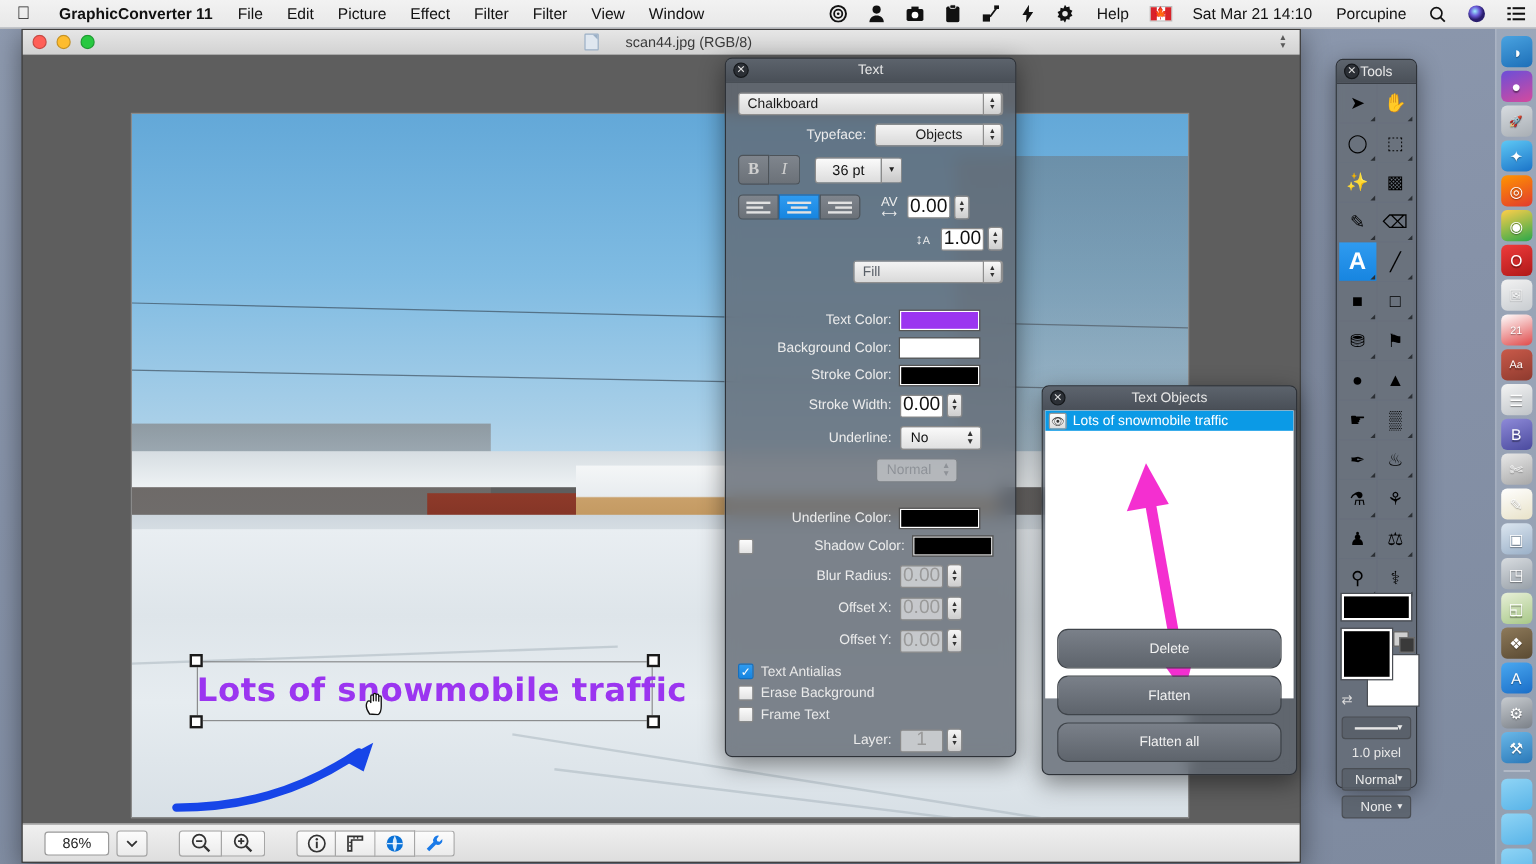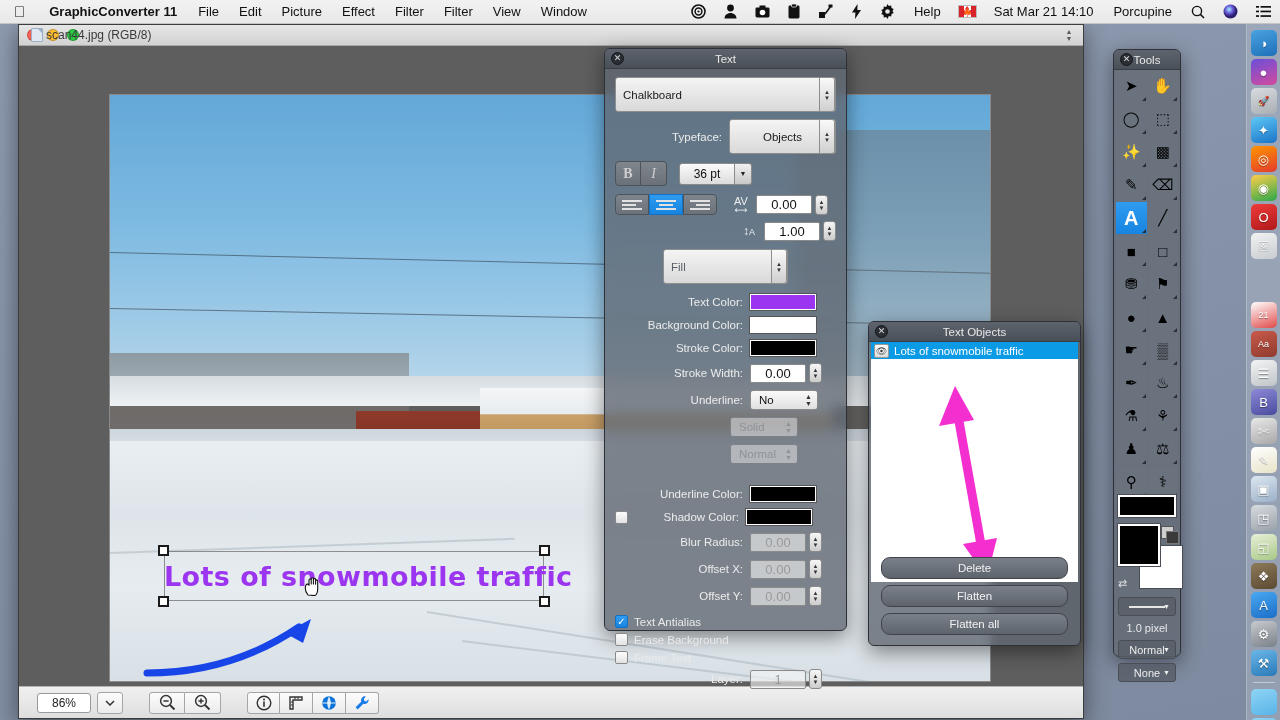--- a/index.html
+++ b/index.html
@@ -55,21 +55,21 @@
     height: 21px; background: linear-gradient(180deg,#e6e6e6,#d2d2d2);
     border-bottom: 1px solid #a8a8a8; display: flex; align-items: center;
     position: relative;
   }
   .lights { display: flex; gap: 8px; padding-left: 8px; }
   .light { width: 12px; height: 12px; border-radius: 50%; border: 1px solid rgba(0,0,0,.22); }
   .l-red { background: #ff5f57; } .l-yel { background: #febc2e; } .l-grn { background: #28c840; }
   .titletext {
     position: absolute; left: 12px; right: 0; text-align: center;
     font-size: 12px; color: #3a3a3a; display: flex;
-    align-items: center; justify-content: flex-start; gap: 3px;
+    align-items: center; justify-content: center; gap: 22px;
   }
   .docicon {
     width: 12px; height: 14px; background: #dfe7f0; border: 1px solid #9bb0c6;
     border-radius: 1px; position: relative;
   }
   .docicon::after {
     content: ""; position: absolute; right: 0; top: 0;
     border-left: 4px solid transparent; border-top: 4px solid #9bb0c6;
   }
   .tb-chev {
@@ -193,21 +193,21 @@
     position: relative; z-index: 2;
   }
 
   
   #textdialog { left: 604px; top: 48px; width: 243px; height: 583px; }
   .td-body { padding: 8px 10px 0; color: #e9e9e9; font-size: 11.5px; }
   .row { display: flex; align-items: center; margin-bottom: 7px; }
   .lbl { text-align: right; padding-right: 7px; color: #ececec; }
   .combo {
     background: linear-gradient(180deg,#f4f4f4,#d9d9d9); border: 1px solid #8e8e8e;
-    border-radius: 3px; height: 35px; display: flex; align-items: center;
+    border-radius: 3px; height: 19px; display: flex; align-items: center;
     font-size: 11.5px; color: #1a1a1a; position: relative; padding-left: 7px;
   }
   .combo .stepper {
     position: absolute; right: 0; top: -1px; bottom: -1px; width: 16px;
     background: linear-gradient(180deg,#fafafa,#cfcfcf); border: 1px solid #8e8e8e;
     border-radius: 0 3px 3px 0; display: flex; flex-direction: column;
     align-items: center; justify-content: center; font-size: 6px; color: #333; line-height: 6px;
   }
   .wide { width: 100%; }
   .bi-row { display: flex; align-items: center; gap: 0; margin-bottom: 8px; }
@@ -232,22 +232,22 @@
   .alignbtn {
     width: 34px; height: 21px; background: linear-gradient(180deg,#7f858d,#6b7178);
     border: 1px solid #4d5359; display: flex; flex-direction: column;
     align-items: center; justify-content: center; gap: 2px;
   }
   .alignbtn.first { border-radius: 4px 0 0 4px; }
   .alignbtn.last { border-radius: 0 4px 4px 0; }
   .alignbtn.on { background: linear-gradient(180deg,#2f9bf0,#1785e0); border-color: #1470c0; }
   .aline { height: 2px; background: #e2e2e2; }
   .numfield {
-    width: 56px; height: 19px; background: #fff; border: 1px solid #8a8a8a;
-    border-radius: 2px; font-size: 13px; color: #111;
+    width: 36px; height: 19px; background: #fff; border: 1px solid #8a8a8a;
+    border-radius: 2px; font-size: 16px; color: #111;
     display: flex; align-items: center; justify-content: center;
   }
   .numfield.dis { background: rgba(245,245,245,.62); color: #9a9a9a; }
   .vstep {
     width: 13px; height: 20px; margin-left: 3px;
     background: linear-gradient(180deg,#f6f6f6,#cdcdcd); border: 1px solid #8a8a8a;
     border-radius: 3px; display: flex; flex-direction: column;
     align-items: center; justify-content: center; font-size: 6px; color: #333; line-height: 6px;
   }
   .swatch { width: 66px; height: 16px; border: 1px solid #fff; outline: 1px solid #555; }
@@ -280,21 +280,21 @@
     height: 17px; display: flex; align-items: center; gap: 5px;
     background: #0b9ae6; color: #fff; font-size: 11.5px; padding-left: 3px;
   }
   .to-eye {
     width: 15px; height: 14px; background: linear-gradient(180deg,#fdfdfd,#dcdcdc);
     border: 1px solid #999; border-radius: 2px; display: flex;
     align-items: center; justify-content: center; font-size: 9px; color: #333;
   }
   .to-btns { position: absolute; left: 0; right: 0; bottom: 4px; padding: 0 12px; }
   .pbtn {
-    height: 22px; margin-bottom: 6px; border-radius: 9px;
+    height: 33px; margin-bottom: 6px; border-radius: 9px;
     background: linear-gradient(180deg,#7a8089,#5e646c); border: 1px solid #3f444a;
     color: #f2f2f2; font-size: 11.5px; display: flex;
     align-items: center; justify-content: center; text-align: right;
   }
   .magenta-arrow { position: absolute; left: 60px; top: 36px; width: 110px; height: 205px; }
 
   
   #tools { left: 1113px; top: 49px; width: 68px; height: 608px; }
   .tools-grid {
     position: absolute; top: 20px; left: 2px; right: 2px;
@@ -643,21 +643,21 @@
 
       <div class="row" style="margin-bottom:8px;justify-content:flex-end">
         <div style="width:30px;text-align:center;color:#ededed;font-size:12px;line-height:12px">↕<span style="font-size:9px">A</span></div>
         <div class="numfield">1.00</div>
         <div class="vstep">
             <span>▲</span>
             <span>▼</span>
           </div>
       </div>
 
-      <div class="row" style="justify-content:center;margin-bottom:10px">
+      <div class="row" style="justify-content:flex-end;margin-bottom:23px">
         <div class="combo" style="width:125px;color:#5a6068">
           <span>Fill</span>
           <span class="stepper">
               <span>▲</span>
               <span>▼</span>
             </span>
         </div>
       </div>
 
       <div class="row">
@@ -683,45 +683,36 @@
       <div class="row">
         <div class="lbl" style="width:135px">Underline:</div>
         <div class="popup">
           <span>No</span>
           <span class="updown">
               <span>▲</span>
               <span>▼</span>
             </span>
         </div>
       </div>
-      <div class="row" style="justify-content:flex-end;padding-right:38px">
-        <div class="popup dis">
-          <span>Solid</span>
-          <span class="updown">
-              <span>▲</span>
-              <span>▼</span>
-            </span>
-        </div>
-      </div>
       <div class="row" style="justify-content:flex-end;padding-right:38px;margin-bottom:22px">
         <div class="popup dis">
           <span>Normal</span>
           <span class="updown">
               <span>▲</span>
               <span>▼</span>
             </span>
         </div>
       </div>
       <div class="row">
         <div class="lbl" style="width:135px">Underline Color:</div>
         <div class="swatch" style="background:#000000"></div>
       </div>
       <div class="row">
         <div class="chk"></div>
-        <div class="lbl" style="width:118px">Shadow Color:</div>
+        <div class="lbl" style="width:133px">Shadow Color:</div>
         <div class="swatch" style="background:#000000"></div>
       </div>
       <div class="row">
         <div class="lbl" style="width:135px">Blur Radius:</div>
         <div class="numfield dis">0.00</div>
         <div class="vstep">
             <span>▲</span>
             <span>▼</span>
           </div>
       </div>
@@ -945,21 +936,21 @@
       </div>
       <div class="dockicon" style="background: linear-gradient(160deg, rgb(255, 206, 74), rgb(42, 168, 74));">
         <span style="font-size: 13px; color: rgb(255, 255, 255); text-shadow: rgba(0, 0, 0, 0.4) 0px 1px 1px;">◉</span>
       </div>
       <div class="dockicon" style="background: linear-gradient(160deg, rgb(239, 59, 59), rgb(176, 25, 25));">
         <span style="font-size: 13px; color: rgb(255, 255, 255); text-shadow: rgba(0, 0, 0, 0.4) 0px 1px 1px;">O</span>
       </div>
       <div class="dockicon" style="background: linear-gradient(160deg, rgb(242, 242, 242), rgb(200, 204, 208));">
         <span style="font-size: 9px; color: rgb(255, 255, 255); text-shadow: rgba(0, 0, 0, 0.4) 0px 1px 1px;">🖼</span>
       </div>
-      <div class="dockicon" style="background: linear-gradient(160deg, rgb(255, 255, 255), rgb(224, 74, 74)); margin-top: 40px;">
+      <div class="dockicon" style="background: linear-gradient(160deg, rgb(255, 255, 255), rgb(224, 74, 74));">
         <span style="font-size: 9px; color: rgb(255, 255, 255); text-shadow: rgba(0, 0, 0, 0.4) 0px 1px 1px;">21</span>
       </div>
       <div class="dockicon" style="background: linear-gradient(160deg, rgb(201, 90, 74), rgb(142, 58, 46));">
         <span style="font-size: 9px; color: rgb(255, 255, 255); text-shadow: rgba(0, 0, 0, 0.4) 0px 1px 1px;">Aa</span>
       </div>
       <div class="dockicon" style="background: linear-gradient(160deg, rgb(244, 244, 244), rgb(191, 196, 200));">
         <span style="font-size: 13px; color: rgb(255, 255, 255); text-shadow: rgba(0, 0, 0, 0.4) 0px 1px 1px;">☰</span>
       </div>
       <div class="dockicon" style="background: linear-gradient(160deg, rgb(142, 138, 216), rgb(74, 74, 158));">
         <span style="font-size: 13px; color: rgb(255, 255, 255); text-shadow: rgba(0, 0, 0, 0.4) 0px 1px 1px;">B</span>

